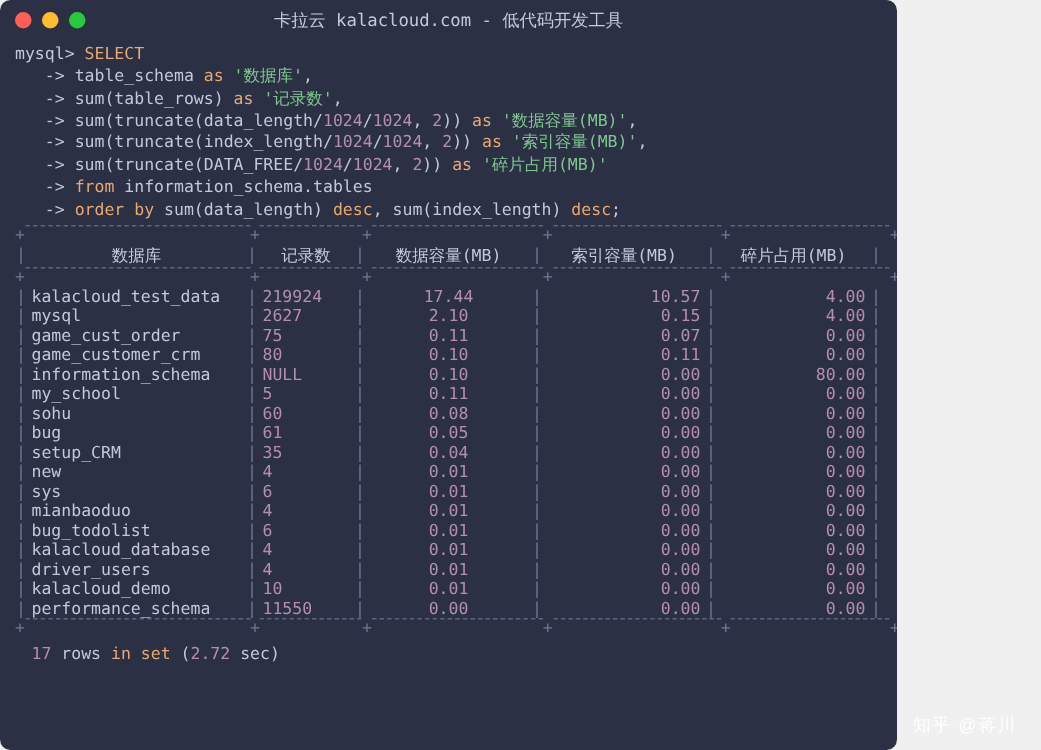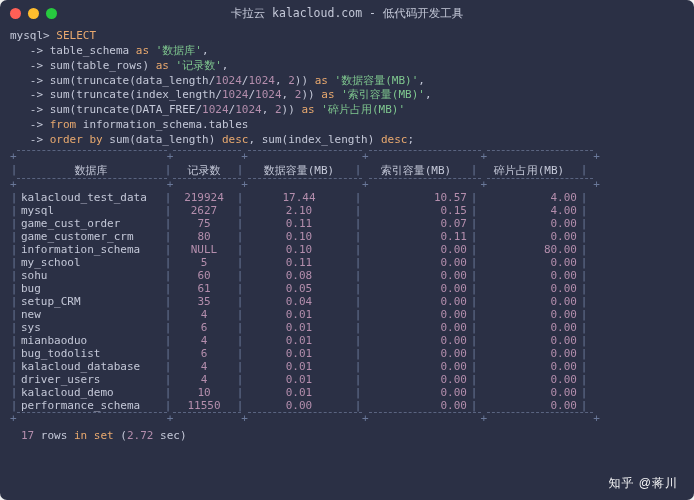--- a/index.html
+++ b/index.html
@@ -1,32 +1,32 @@
 <!DOCTYPE html>
 <html><head>
 <meta charset="utf-8">
 <style>
 *{margin:0;padding:0;box-sizing:border-box}
 body{background:#f0f0f0;width:694px;height:500px;font-family:Menlo,Consolas,monospace;font-size:11px;overflow:hidden;position:relative}
-.window{background:#2b3045;width:694px;height:500px;border-radius:7px;overflow:hidden}
+.window{background:#2b3045;width:598px;height:500px;border-radius:7px;overflow:hidden}
 .titlebar{height:26px;display:flex;align-items:center;padding:0 10px;position:relative}
 .tl-btns{display:flex;gap:7px}
 .tl-btn{width:11px;height:11px;border-radius:50%}
 .tl-r{background:#ff5f56}.tl-y{background:#ffbd2e}.tl-g{background:#27c93f}
 .title{position:absolute;left:50%;transform:translateX(-50%);color:#c4c8d8;font-size:11.5px}
 .term{padding:3px 10px 0;color:#c4c8d8;line-height:1.35}
 .ln{white-space:pre}
 .kw{color:#e9a96f}.str{color:#7fc78f}.num{color:#b48ead}.arr{color:#c4c8d8}.prompt{color:#c4c8d8}
 .tbl{padding:2px 10px 0;color:#c4c8d8}
 .brow{display:flex;color:#6a7899}
 .bc{border-top:1px dashed #5a6480}
 .hrow,.drow{display:flex}
 .cell{padding:0 3px;white-space:pre;overflow:hidden}
 .v{color:#6a7899;flex:0 0 8px;text-align:center}
-.c0{flex:0 0 146px}.c1{flex:0 0 64px;text-align:center}.c2{flex:0 0 110px;text-align:center}.c3{flex:0 0 108px;text-align:right}.c4{flex:0 0 102px;text-align:right}
+.c0{flex:0 0 146px}.c1{flex:0 0 64px;text-align:left}.c2{flex:0 0 110px;text-align:center}.c3{flex:0 0 108px;text-align:right}.c4{flex:0 0 102px;text-align:right}
 .hrow .cell{text-align:center}
 .nval{color:#b48ead}
 .foot{padding:4px 21px;color:#c4c8d8}
 .foot .num{color:#b48ead}.foot .kw{color:#e9a96f}
 .wm{position:absolute;right:16px;bottom:8px;color:#fff;font-family:"PingFang SC","Microsoft YaHei",sans-serif;font-size:12px;opacity:.95;letter-spacing:1px}
 </style>
 </head>
 <body>
 
 <div class="window">

